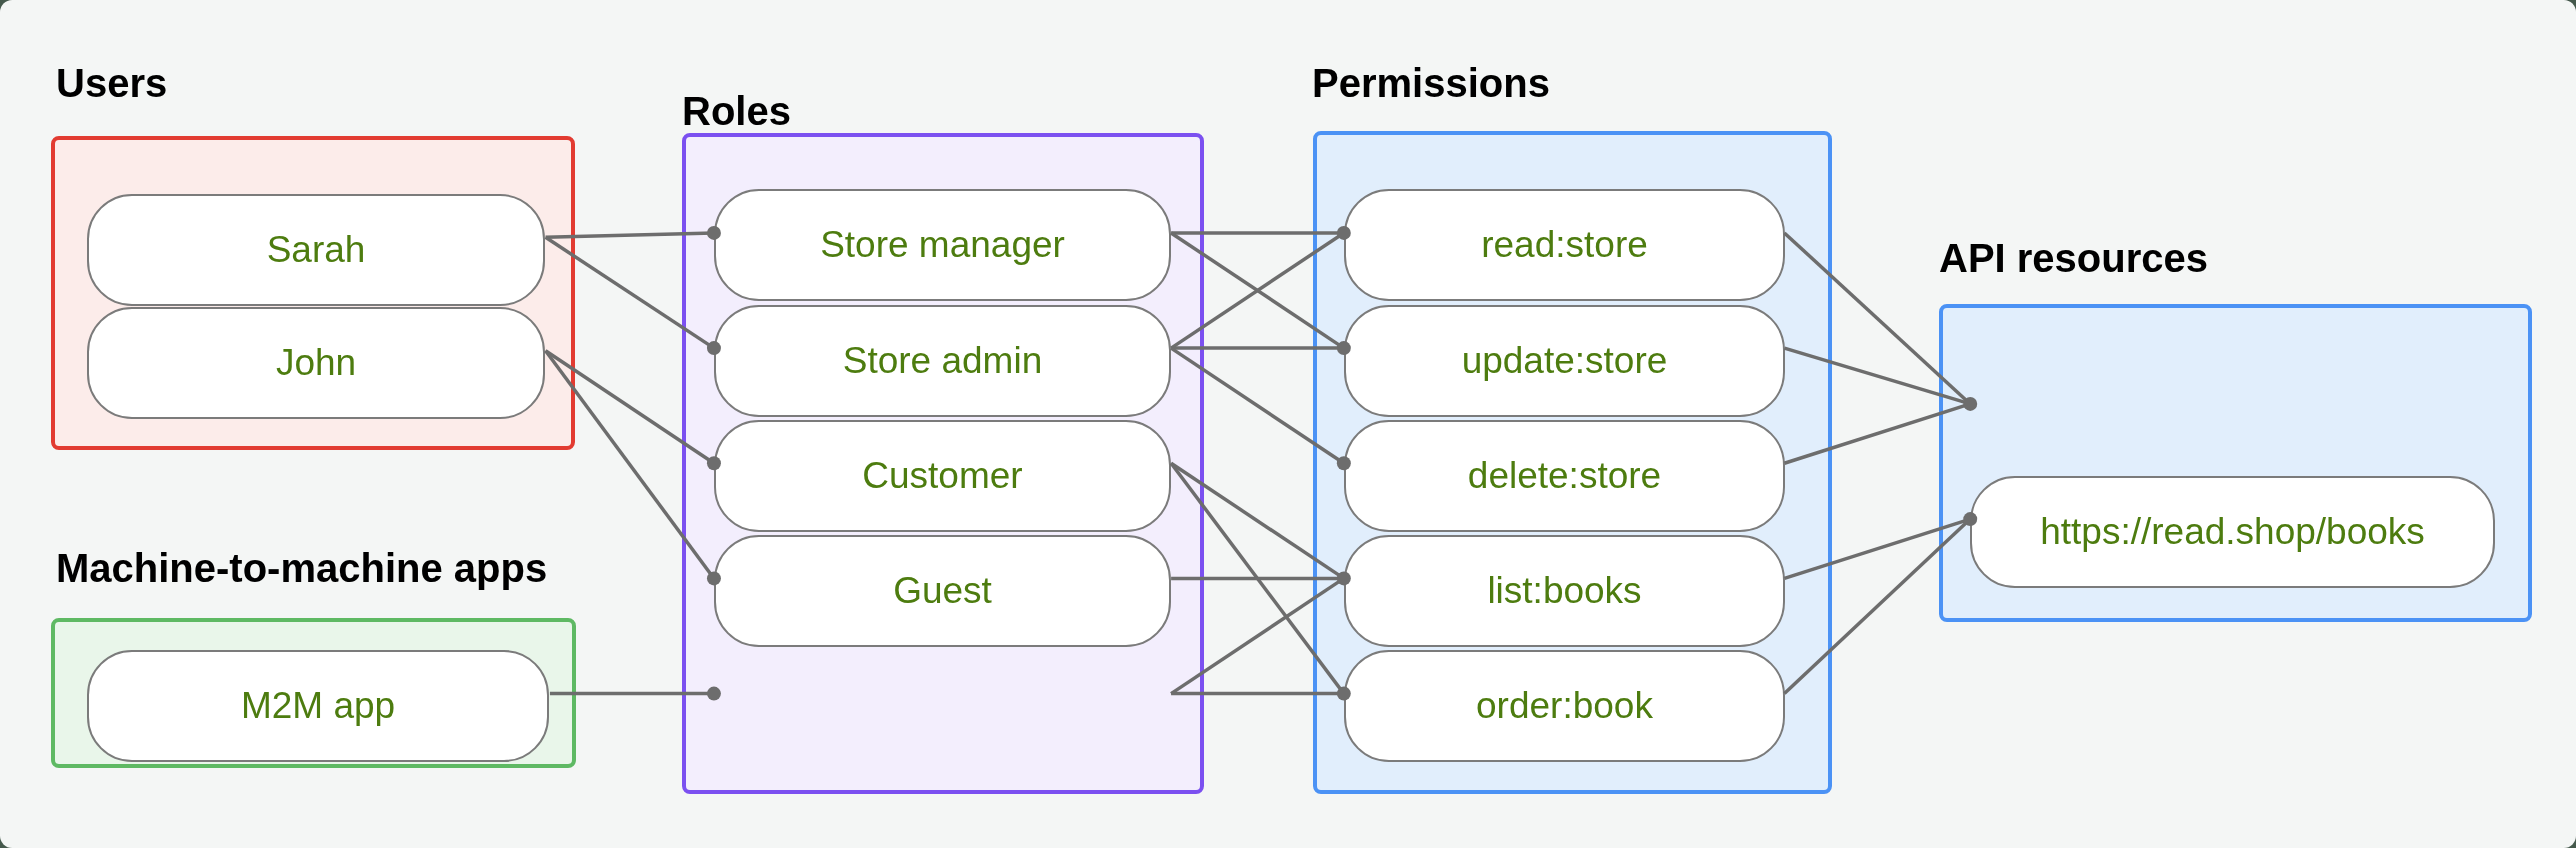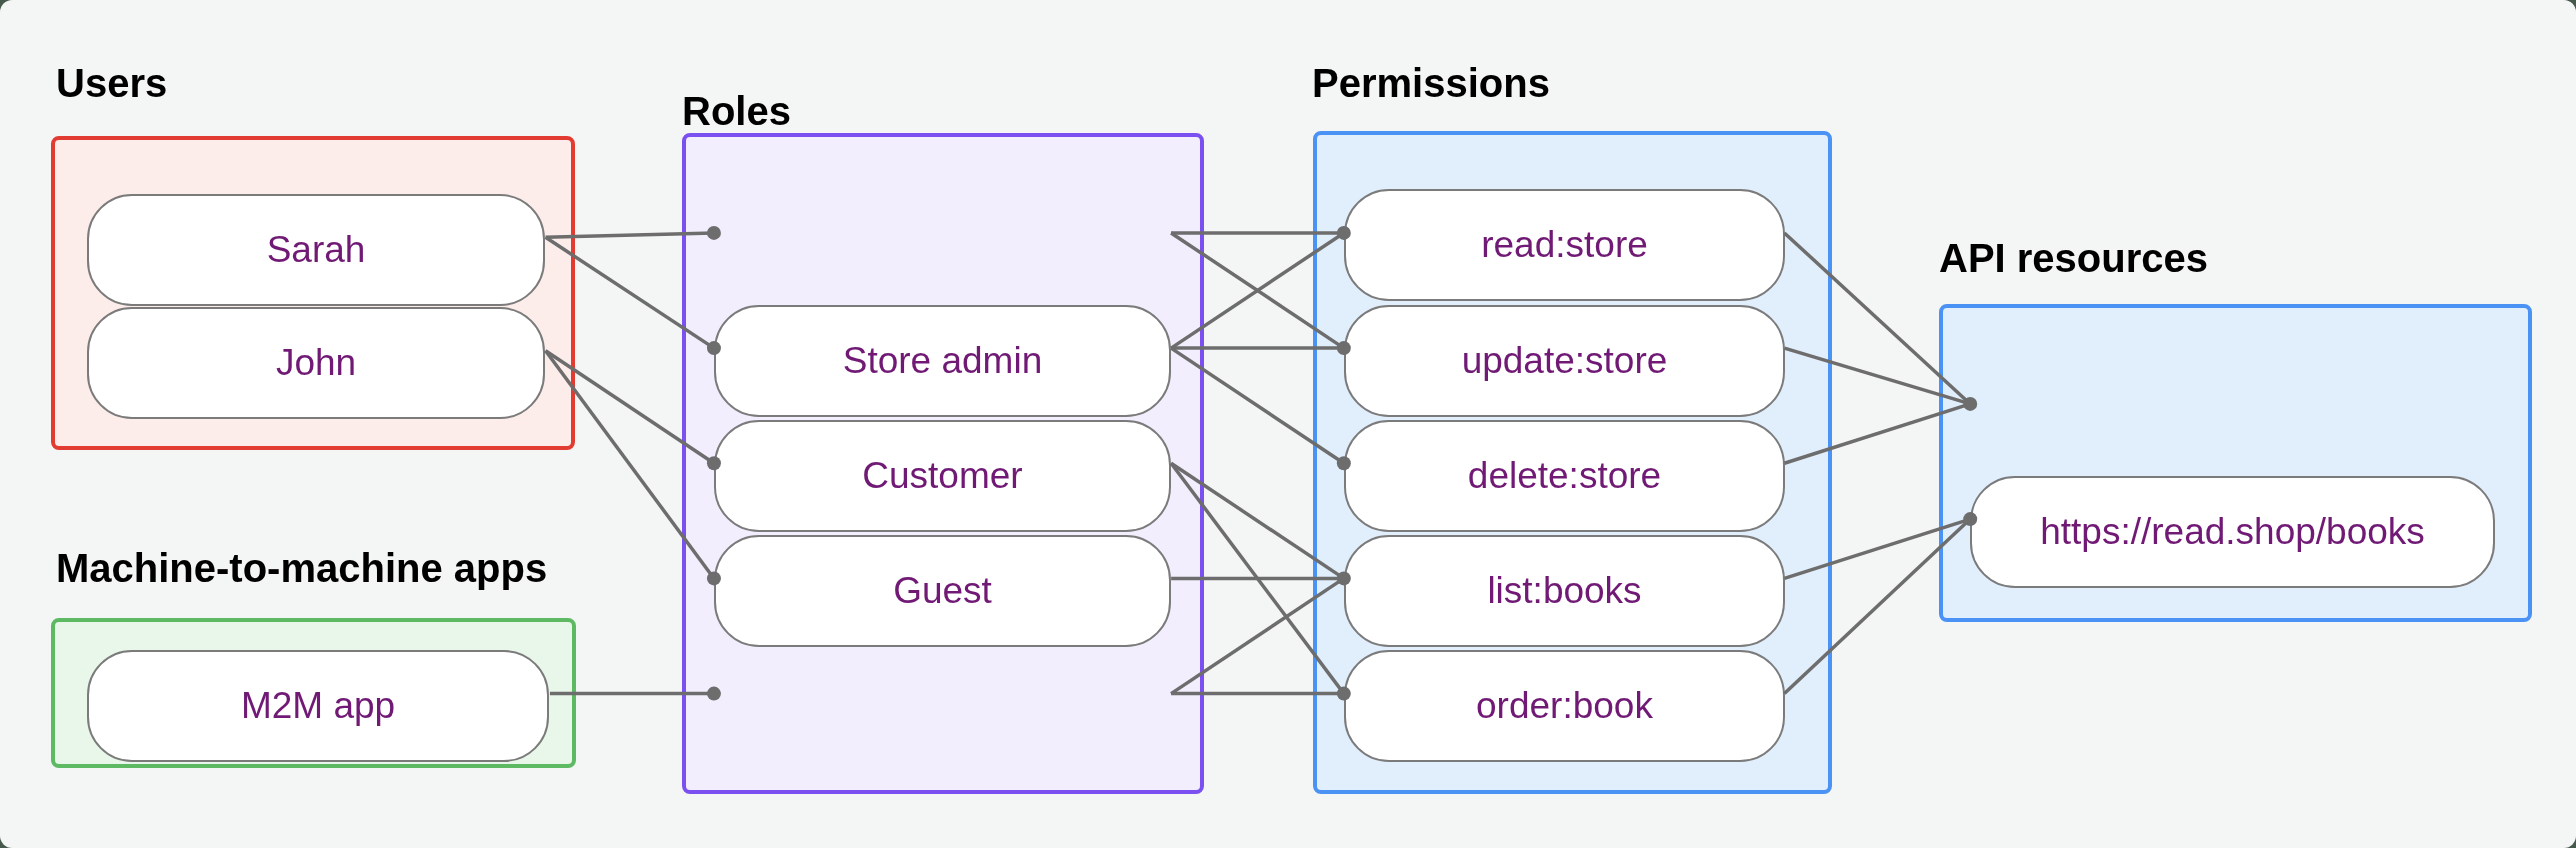--- a/index.html
+++ b/index.html
@@ -52,21 +52,21 @@
     position: absolute;
     height: 112px;
     background: #ffffff;
     border: 2.6px solid #7b7b7b;
     border-radius: 45px;
     box-sizing: border-box;
     display: flex;
     align-items: center;
     justify-content: center;
     font-size: 37px;
-    color: #701a75;
+    color: #4d7c0f;
     white-space: nowrap;
   }
   #edge-layer {
     position: absolute;
     left: 0;
     top: 0;
     width: 2576px;
     height: 848px;
     pointer-events: none;
   }
@@ -86,20 +86,21 @@
   <div class="group-box m2m" style="left:51px; top:618px; width:525px; height:150px;"></div>
   <div class="group-box roles" style="left:682px; top:133px; width:522px; height:661px;"></div>
   <div class="group-box permissions" style="left:1313px; top:131px; width:519px; height:663px;"></div>
   <div class="group-box api" style="left:1939px; top:304px; width:593px; height:318px;"></div>
 
   <div class="node" id="node-sarah" style="left:87px; top:194px; width:458px;">Sarah</div>
   <div class="node" id="node-john" style="left:87px; top:307px; width:458px;">John</div>
 
   <div class="node" id="node-m2m-app" style="left:87px; top:650px; width:462px;">M2M app</div>
 
+  <div class="node" id="node-store-manager" style="left:714px; top:189px; width:457px;">Store manager</div>
   <div class="node" id="node-store-admin" style="left:714px; top:305px; width:457px;">Store admin</div>
   <div class="node" id="node-customer" style="left:714px; top:420px; width:457px;">Customer</div>
   <div class="node" id="node-guest" style="left:714px; top:535px; width:457px;">Guest</div>
 
   <div class="node" id="node-read-store" style="left:1344px; top:189px; width:441px;">read:store</div>
   <div class="node" id="node-update-store" style="left:1344px; top:305px; width:441px;">update:store</div>
   <div class="node" id="node-delete-store" style="left:1344px; top:420px; width:441px;">delete:store</div>
   <div class="node" id="node-list-books" style="left:1344px; top:535px; width:441px;">list:books</div>
   <div class="node" id="node-order-book" style="left:1344px; top:650px; width:441px;">order:book</div>
 

